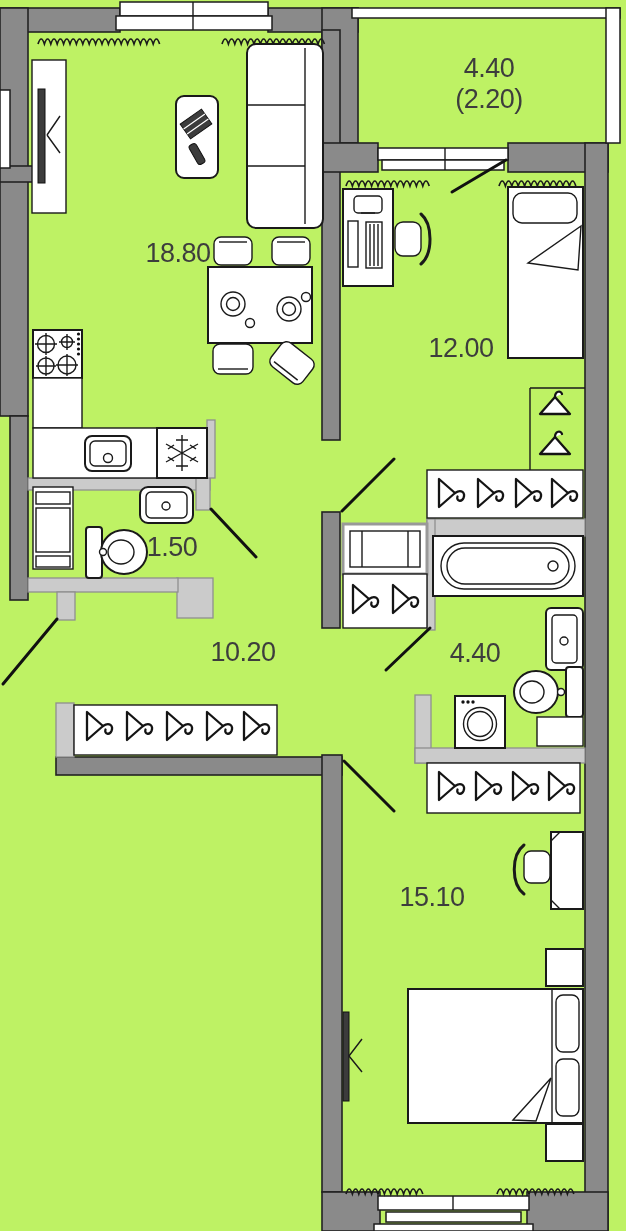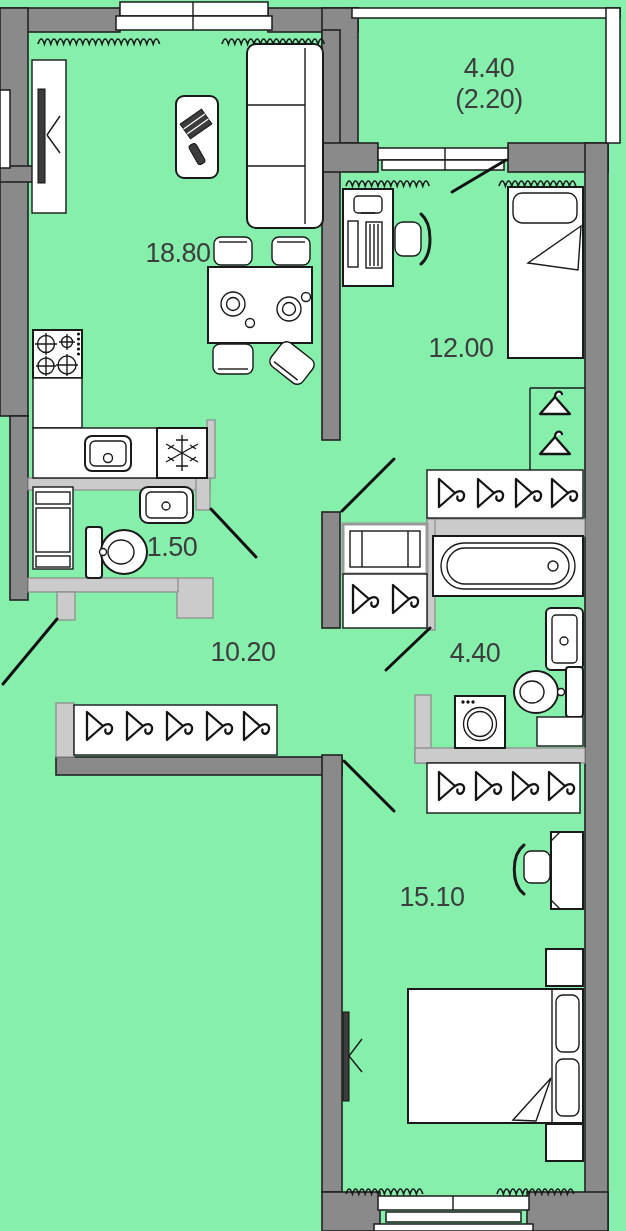--- a/index.html
+++ b/index.html
@@ -1,16 +1,16 @@
 <!DOCTYPE html>
 <html><head>
 <meta charset="utf-8">
 <style>
   html,body{margin:0;padding:0;background:#fff;}
-  #plan-wrap{position:relative;width:626px;height:1231px;background:#86efac;overflow:hidden;
+  #plan-wrap{position:relative;width:626px;height:1231px;background:#bef264;overflow:hidden;
              font-family:"Liberation Sans",sans-serif;}
   svg{position:absolute;left:0;top:0;}
   .wd{fill:#8a8a8a;stroke:#222;stroke-width:1.6;}           
   .wl{fill:#cbcbcb;stroke:#8f8f8f;stroke-width:1.3;}        
   .win{fill:#fff;stroke:#1d1d1d;stroke-width:1.5;}          
   .f{fill:#fff;stroke:#1a1a1a;stroke-width:2;}              
   .f1{fill:#fff;stroke:#1a1a1a;stroke-width:1.4;}
   .ln{fill:none;stroke:#1a1a1a;stroke-width:1.4;}
   .thick{fill:none;stroke:#1a1a1a;stroke-width:3;stroke-linecap:round;}
   .door{fill:none;stroke:#111;stroke-width:3;stroke-linecap:round;}

